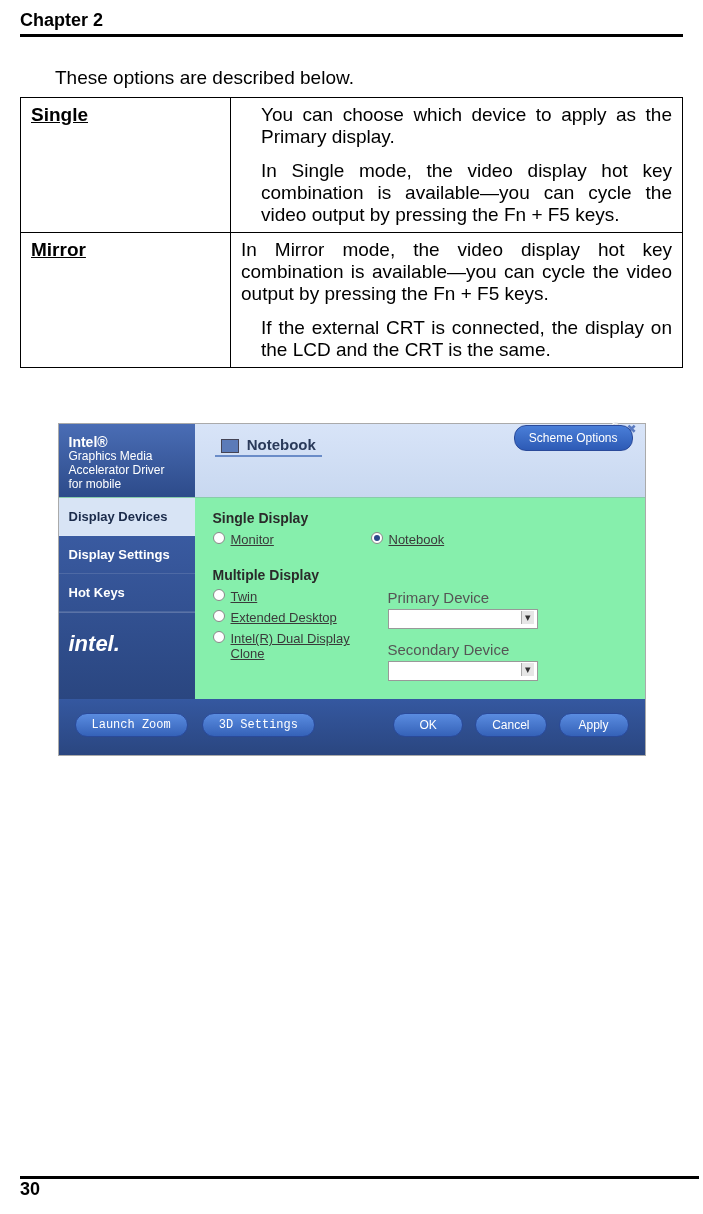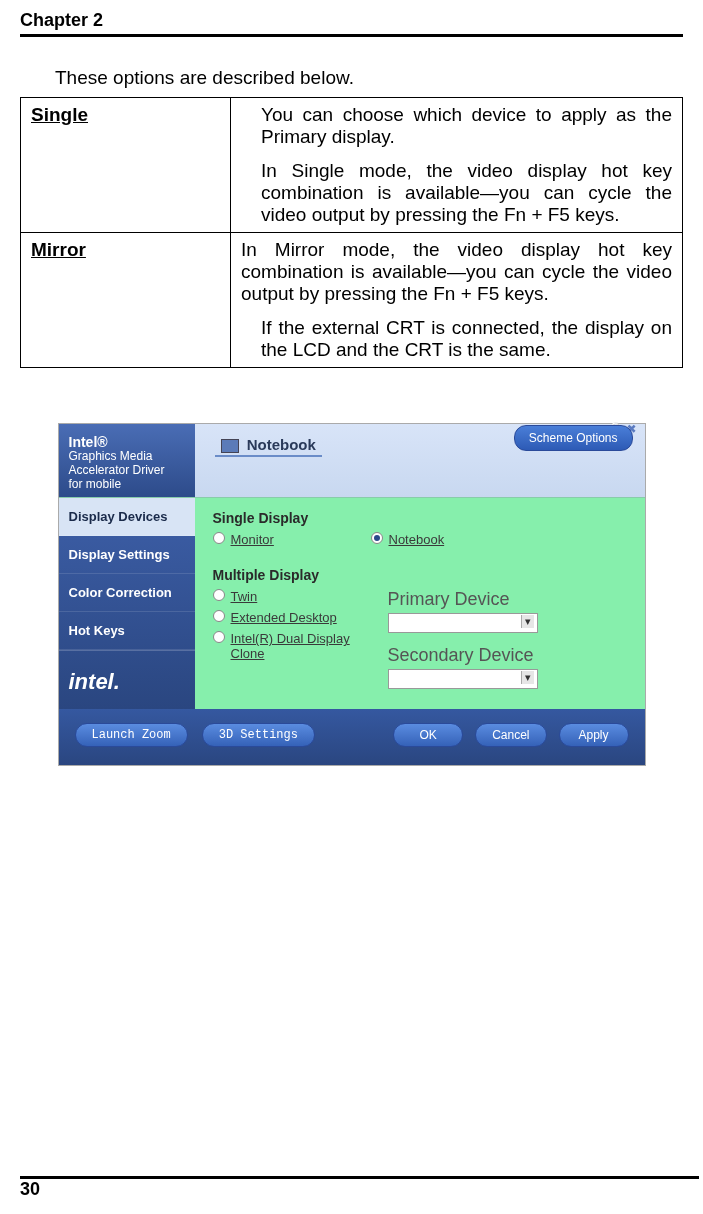--- a/index.html
+++ b/index.html
@@ -153,21 +153,21 @@
     justify-content: center;
     flex-shrink:0;
   }
   .ss-radio.selected::after {
     content: "";
     width: 6px; height: 6px;
     background: #2a4a8a;
     border-radius: 50%;
   }
   .ss-radio-label { font-size: 13px; width: 140px; }
-  .ss-field-label { font-size: 18px; color: #555; margin-bottom: 3px; }
+  .ss-field-label { font-size: 15px; color: #555; margin-bottom: 3px; }
   .ss-dropdown {
     width: 150px;
     height: 20px;
     background: #fff;
     border: 1px solid #999;
     position: relative;
   }
   .ss-dropdown::after {
     content: "▾";
     position: absolute;
@@ -259,21 +259,20 @@
         <span>Notebook</span>
       </span>
       <div class="scheme-btn">Scheme Options</div>
     </div>
   </div>
 
   <div class="ss-middle">
     <div class="ss-sidebar">
       <div class="ss-sidebar-item active">Display Devices</div>
       <div class="ss-sidebar-item">Display Settings</div>
-      <div class="ss-sidebar-item">Color Correction</div>
       <div class="ss-sidebar-item">Hot Keys</div>
       <div class="ss-intel">intel.</div>
     </div>
 
     <div class="ss-content">
       <div class="ss-section-title">Single Display</div>
       <div class="ss-row">
         <span class="ss-radio"></span>
         <span class="ss-radio-label">Monitor</span>
         <span class="ss-radio selected"></span>

